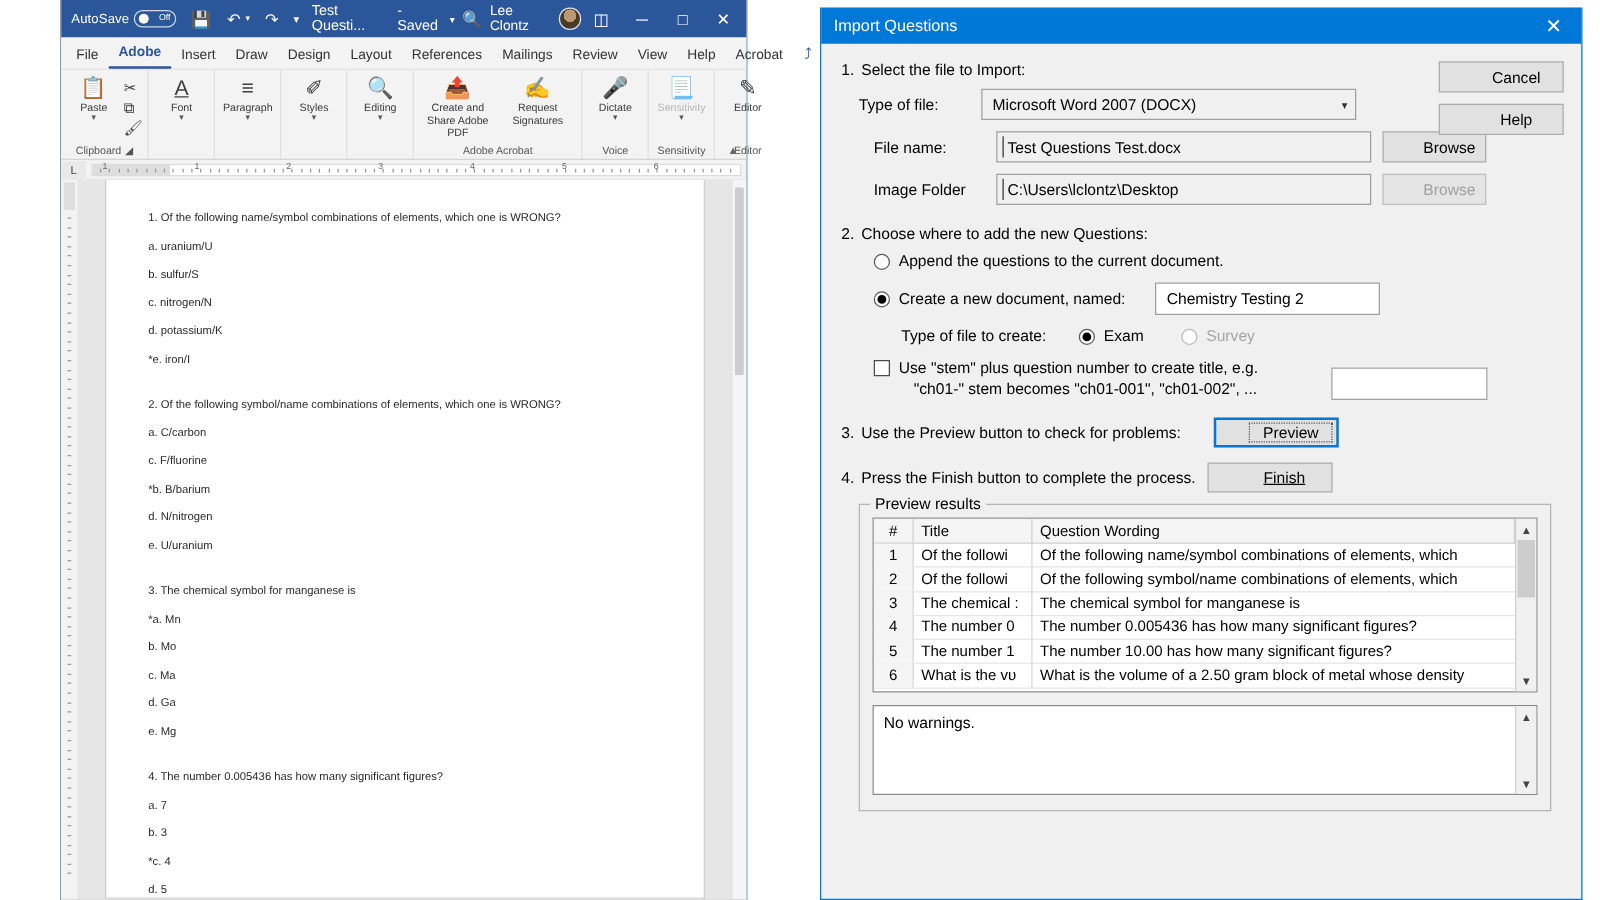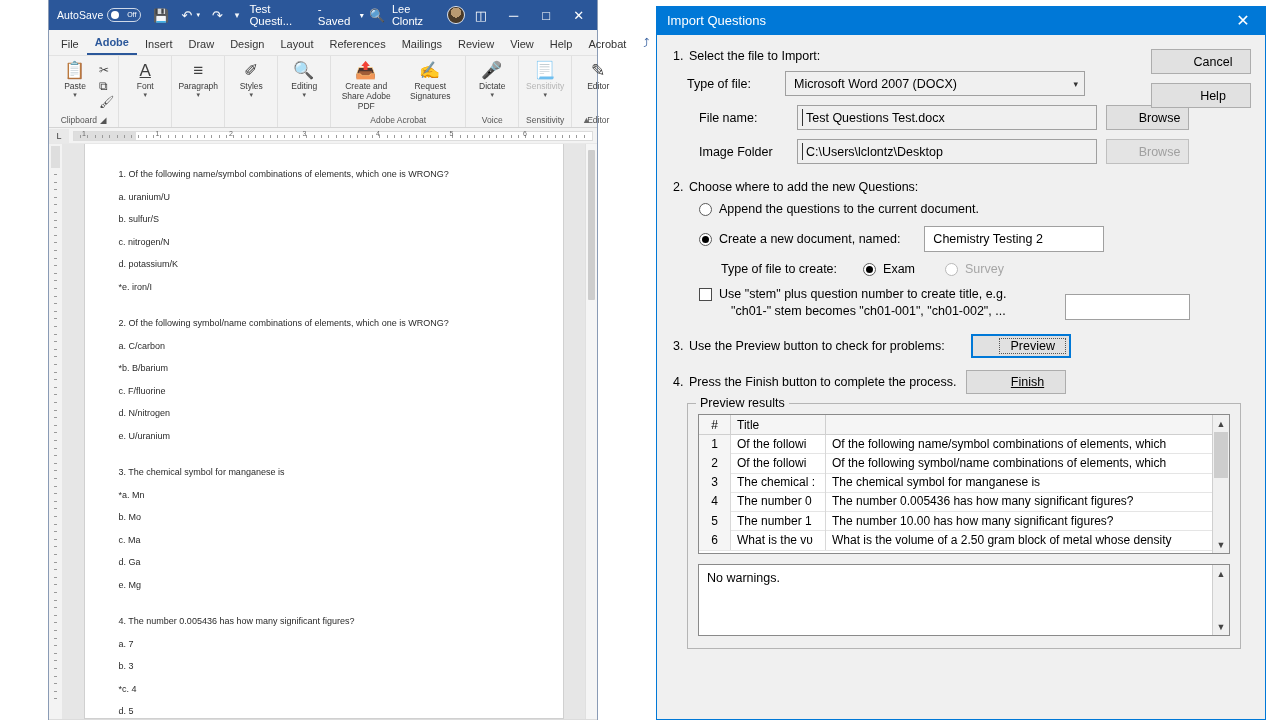--- a/index.html
+++ b/index.html
@@ -527,22 +527,22 @@
       <div class="page-area">
         <div class="page" id="doc-page">
             <div class="qline">1. Of the following name/symbol combinations of elements, which one is WRONG?</div>
             <div class="qline">a. uranium/U</div>
             <div class="qline">b. sulfur/S</div>
             <div class="qline">c. nitrogen/N</div>
             <div class="qline">d. potassium/K</div>
             <div class="qline gap">*e. iron/I</div>
             <div class="qline">2. Of the following symbol/name combinations of elements, which one is WRONG?</div>
             <div class="qline">a. C/carbon</div>
+            <div class="qline">c. F/fluorine</div>
             <div class="qline">*b. B/barium</div>
-            <div class="qline">c. F/fluorine</div>
             <div class="qline">d. N/nitrogen</div>
             <div class="qline gap">e. U/uranium</div>
             <div class="qline">3. The chemical symbol for manganese is</div>
             <div class="qline">*a. Mn</div>
             <div class="qline">b. Mo</div>
             <div class="qline">c. Ma</div>
             <div class="qline">d. Ga</div>
             <div class="qline gap">e. Mg</div>
             <div class="qline">4. The number 0.005436 has how many significant figures?</div>
             <div class="qline">a. 7</div>
@@ -675,20 +675,21 @@
       </div>
 
       <div class="group-box">
         <div class="group-legend">Preview results</div>
 
         <div class="grid-wrap">
           <div class="grid-main">
             <div class="grid-head" id="grid-head">
                 <div class="gh c0">#</div>
                 <div class="gh c1">Title</div>
+                <div class="gh c2">Question Wording</div>
               </div>
             <div id="grid-rows">
                 <div class="grow">
                   <div class="gc c0">1</div>
                   <div class="gc c1">Of the followi</div>
                   <div class="gc c2">Of the following name/symbol combinations of elements, which</div>
                 </div>
                 <div class="grow">
                   <div class="gc c0">2</div>
                   <div class="gc c1">Of the followi</div>

